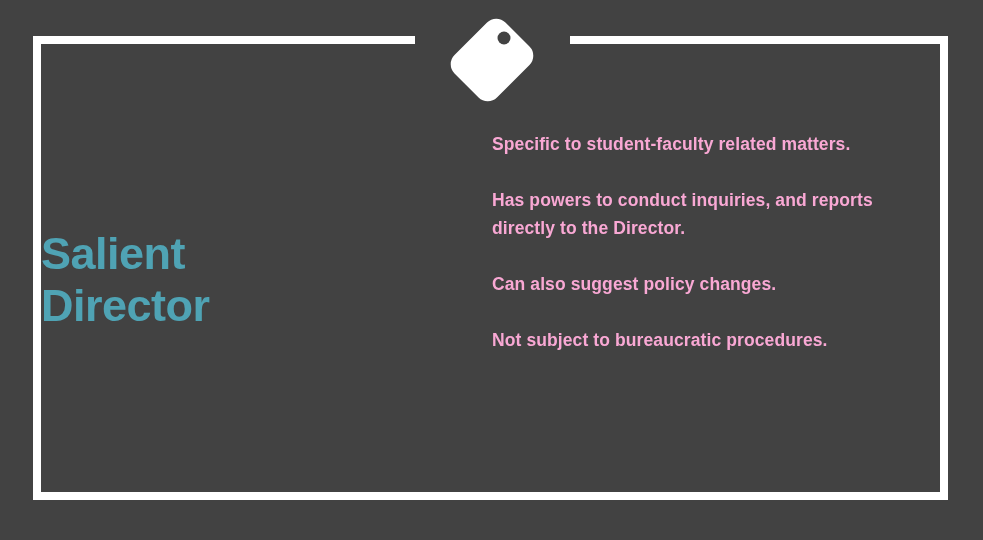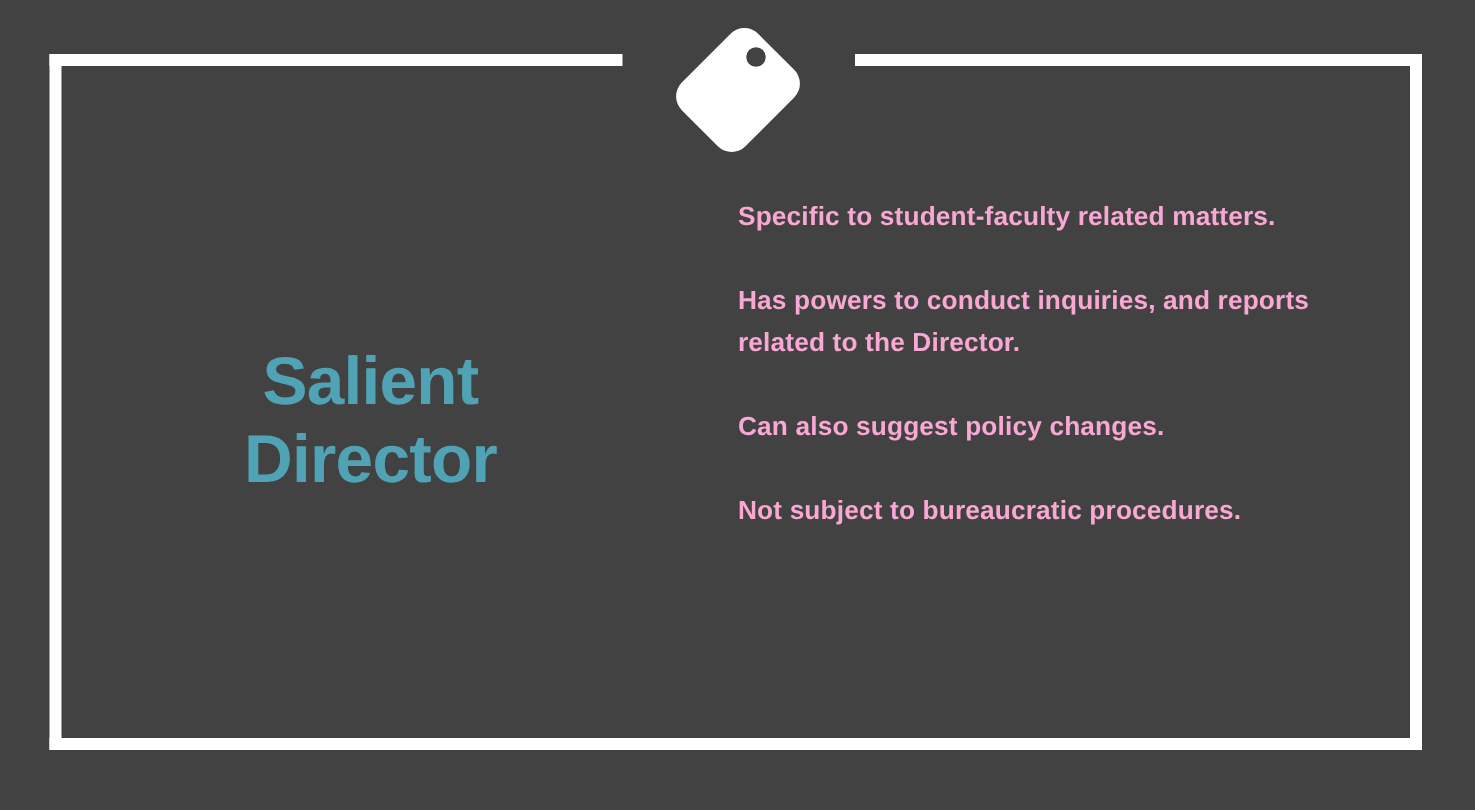--- a/index.html
+++ b/index.html
@@ -64,21 +64,21 @@
     width: 100px;
     height: 100px;
   }
 
   
   #heading-block {
     position: absolute;
     left: 41px;
     top: 228px;
     width: 412px;
-    text-align: center;
+    text-align: left;
   }
   #heading-block .heading-line {
     color: #4FA3B4;
     font-size: 45px;
     font-weight: bold;
     line-height: 52px;
     letter-spacing: -0.5px;
   }
 
   
@@ -120,18 +120,18 @@
     </svg>
   </div>
 
   <div id="heading-block">
     <div class="heading-line">Salient</div>
     <div class="heading-line">Director</div>
   </div>
 
   <div id="bullets">
     <div class="bullet">Specific to student-faculty related matters.</div>
-    <div class="bullet">Has powers to conduct inquiries, and reports related to the Director.</div>
+    <div class="bullet">Has powers to conduct inquiries, and reports directly to the Director.</div>
     <div class="bullet">Can also suggest policy changes.</div>
     <div class="bullet">Not subject to bureaucratic procedures.</div>
   </div>
 
 </div>
 
 </body></html>

